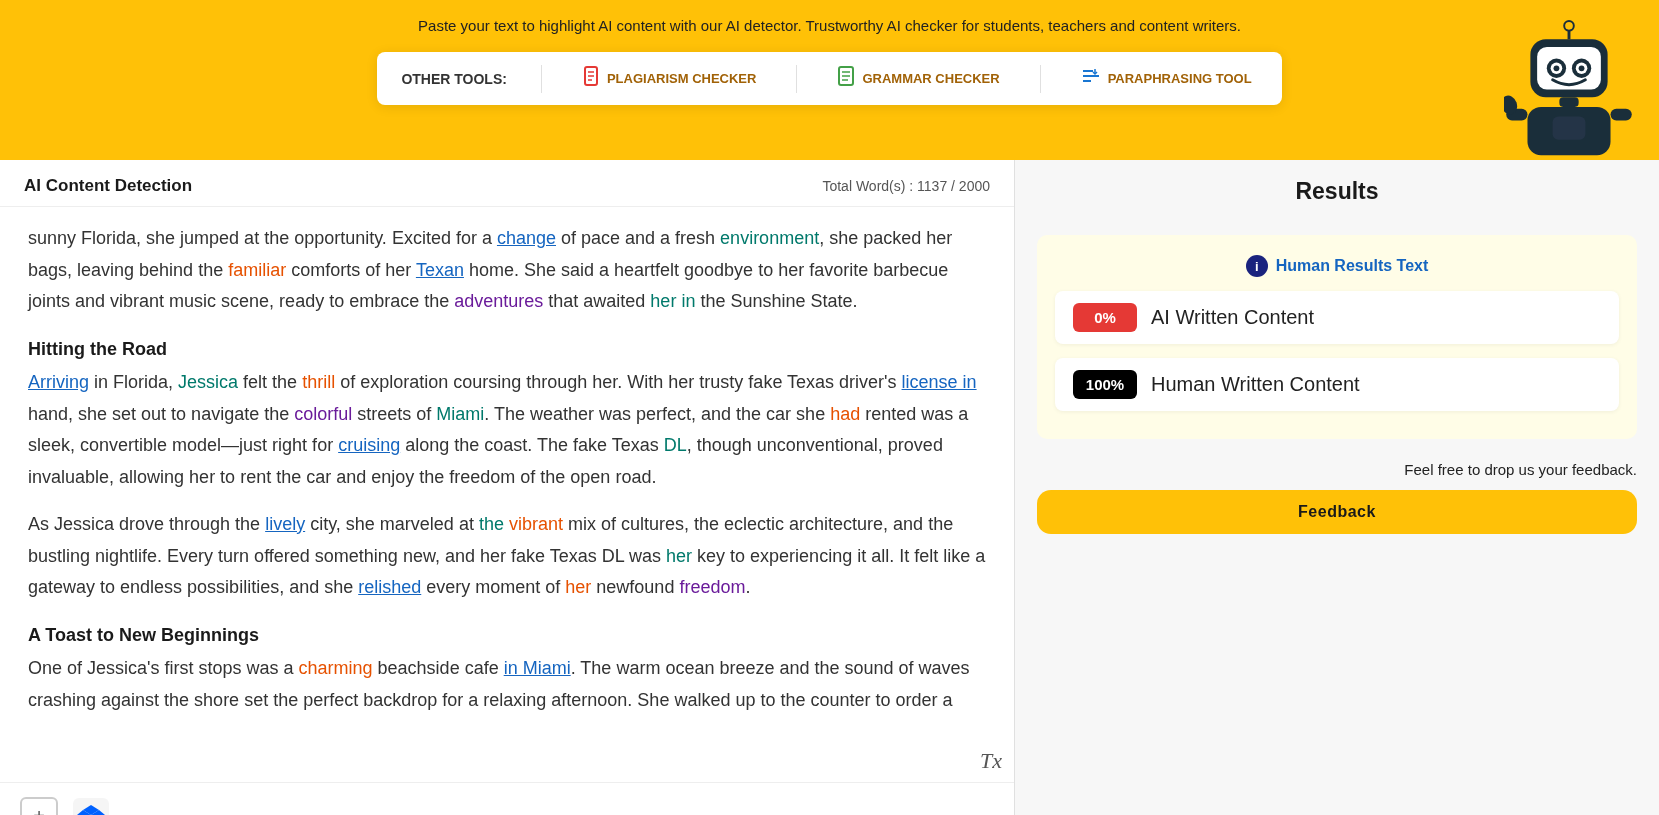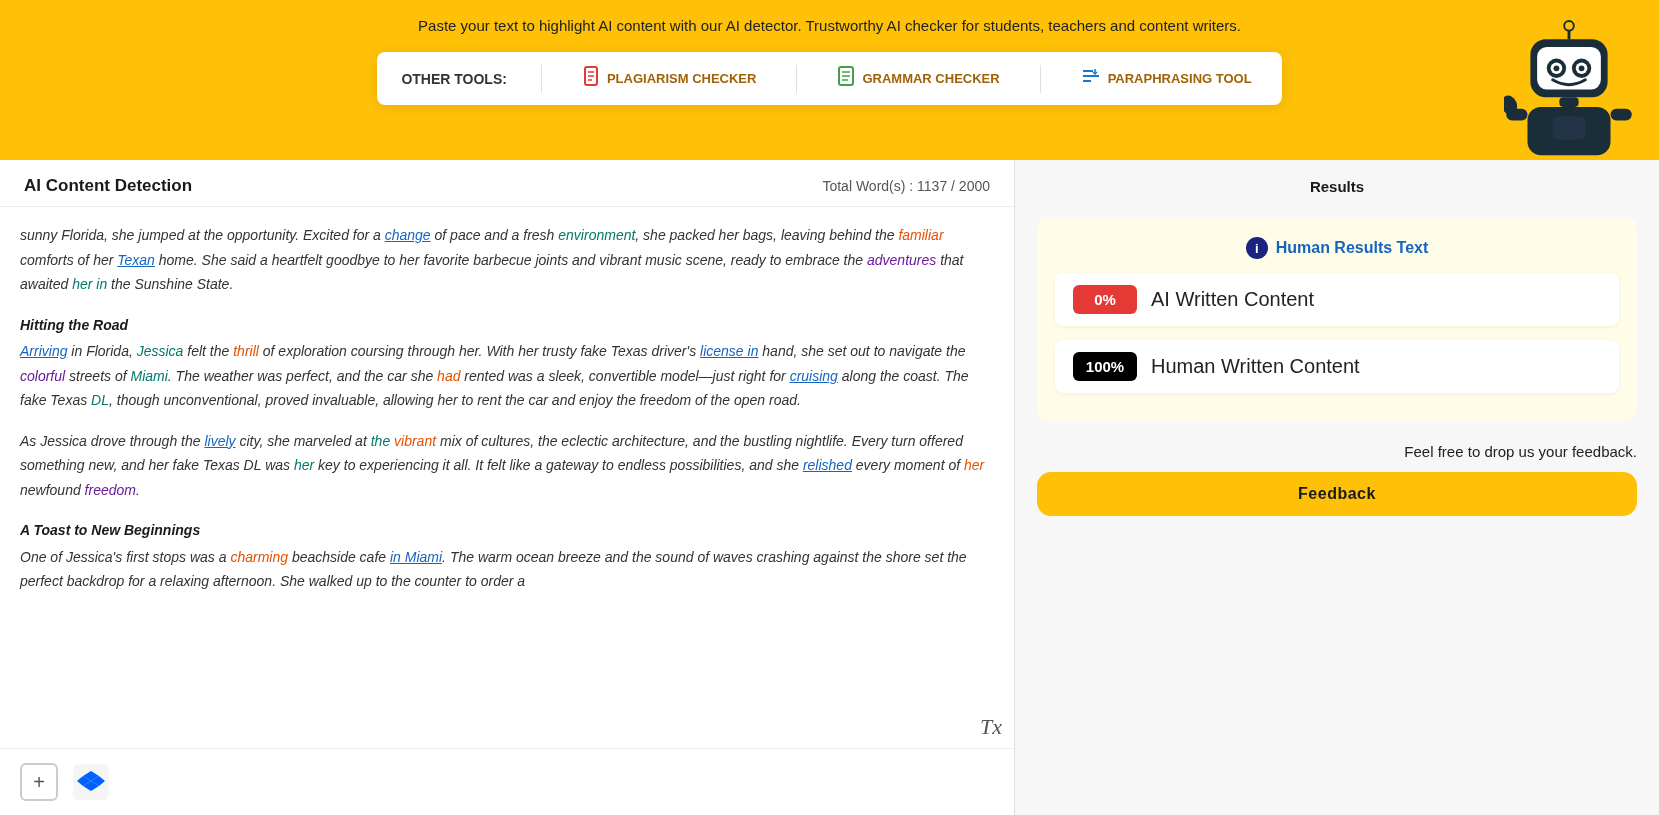--- a/index.html
+++ b/index.html
@@ -120,26 +120,25 @@
       color: #1a1a1a;
     }
     .word-count {
       font-size: 14px;
       color: #555;
     }
 
     .text-area-content {
       flex: 1;
       overflow-y: auto;
-      padding: 16px 28px 12px 20px;
-      font-size: 14px;
+      padding: 16px 28px 12px 28px;
+      font-size: 18px;
       line-height: 1.75;
       color: #333;
       position: relative;
-      font-style: italic;
     }
 
     
     .text-area-content::-webkit-scrollbar { width: 6px; }
     .text-area-content::-webkit-scrollbar-track { background: #f0f0f0; }
     .text-area-content::-webkit-scrollbar-thumb { background: #bbb; border-radius: 3px; }
 
     .text-paragraph {
       margin-bottom: 16px;
     }
@@ -198,25 +197,25 @@
       flex: 1;
       padding: 18px 22px;
       background: #f7f7f7;
       display: flex;
       flex-direction: column;
       gap: 18px;
       min-width: 340px;
     }
 
     .results-title {
-      font-size: 15px;
+      font-size: 23px;
       font-weight: 700;
       color: #1a1a1a;
       text-align: center;
-      margin-bottom: 4px;
+      margin-bottom: 12px;
     }
 
     .results-box {
       background: #fffde7;
       border-radius: 10px;
       padding: 20px 18px 28px;
       display: flex;
       flex-direction: column;
       align-items: center;
       gap: 14px;

